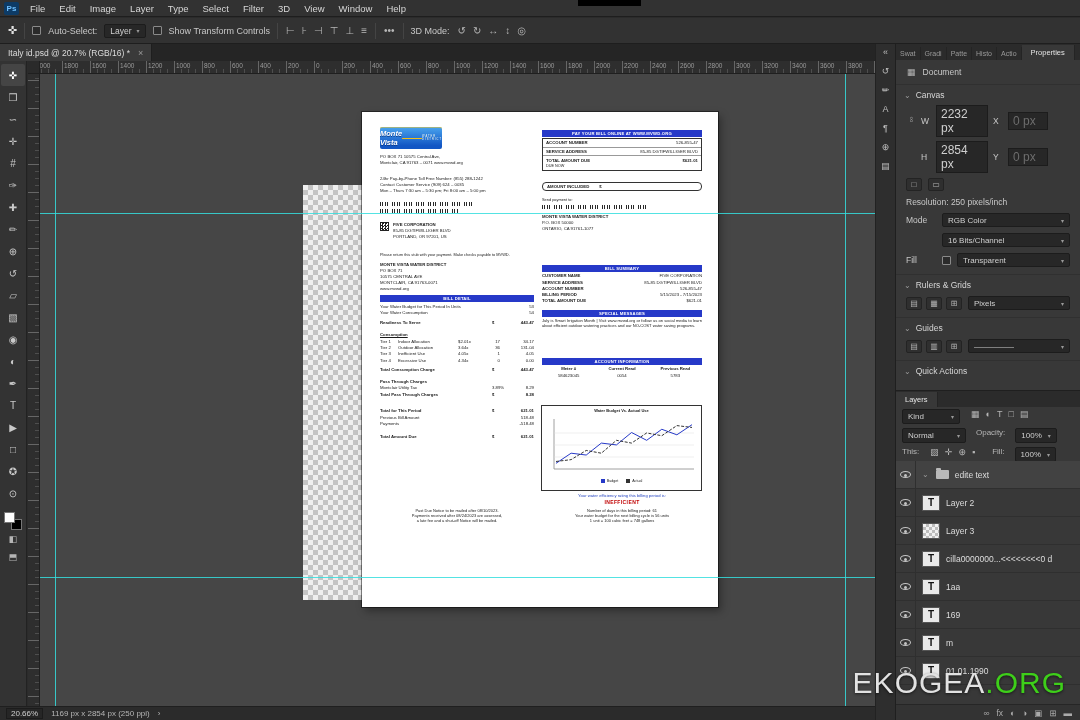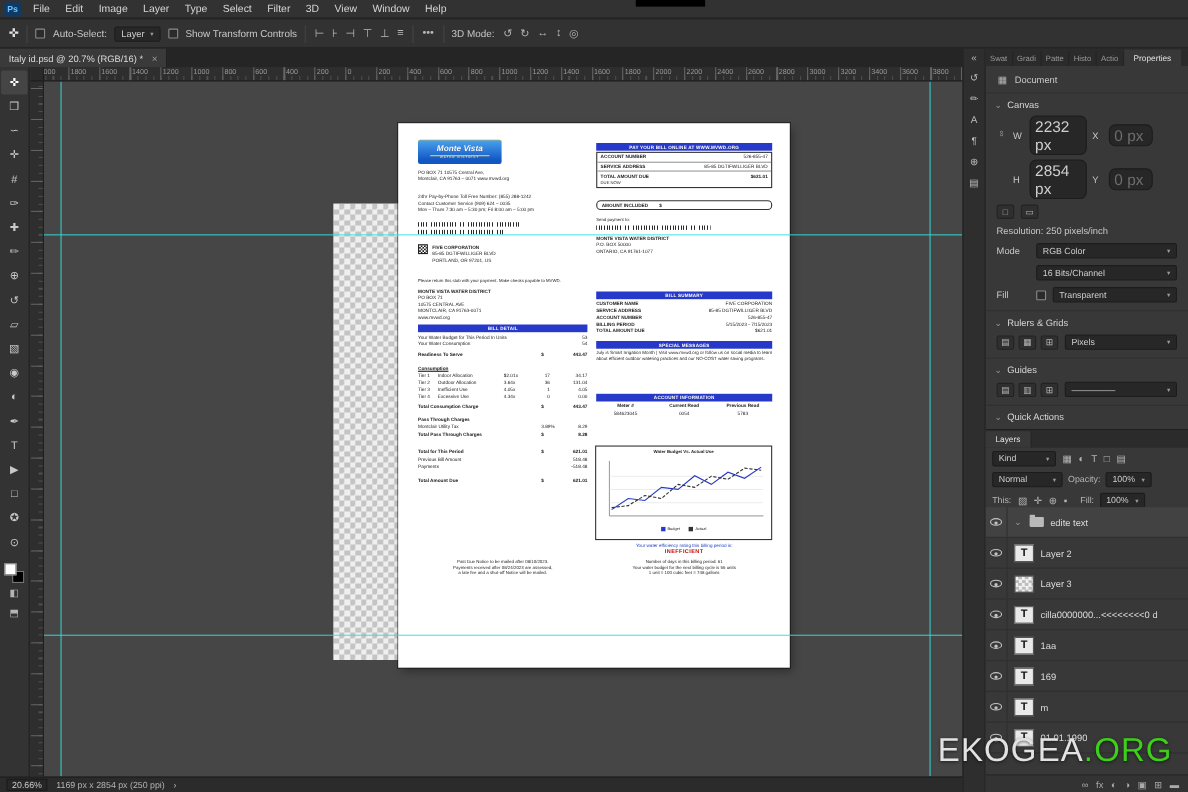--- a/index.html
+++ b/index.html
@@ -57,22 +57,22 @@
   .guide{position:absolute;background:#35dede;opacity:.85;z-index:6}
   .guide.h{left:12px;right:0;height:1px}
   .guide.v{top:13px;bottom:0;width:1px}
 
   
   .page{position:absolute;left:334px;top:51px;width:356px;height:495px;background:#fff;z-index:2;overflow:hidden;
     color:#1a1a1a;font-size:4.3px;line-height:1.25;box-shadow:0 0 0 1px rgba(0,0,0,.45),3px 4px 8px rgba(0,0,0,.35)}
   .abs{position:absolute}
   .bluebar{position:absolute;background:#2639c8;color:#fff;font-weight:bold;font-size:4.2px;
     display:flex;align-items:center;justify-content:center;height:6.5px;letter-spacing:.2px}
-  .logo{position:absolute;left:18px;top:15px;width:76px;height:22px;border-radius:2px;
-    background:linear-gradient(180deg,#4aa4ee 0%,#1256c4 85%);display:flex;flex-direction:column;
+  .logo{position:absolute;left:18px;top:15px;width:62px;height:22px;border-radius:2px;
+    background:linear-gradient(180deg,#4aa4ee 0%,#1256c4 85%);display:flex;flex-direction:row;
     align-items:center;justify-content:center;box-shadow:0 .5px 0 #f2c11c inset}
   .logo .nm{color:#fff;font-style:italic;font-weight:bold;font-size:7.5px;text-shadow:0 .5px .5px #0b3c8c}
   .logo .sb{color:#ffe;font-size;2.6px;font-size:2.6px;letter-spacing:1px}
   .logo .wave{width:54px;height:1.5px;background:#f2c11c;margin-top:1px;border-radius:1px}
   .barcode{background:repeating-linear-gradient(90deg,#2a2a2a 0 .8px,transparent .8px 2.4px)}
   .qr{width:9px;height:9px;background-image:conic-gradient(#222 25%,#fff 0 50%,#222 0 75%,#fff 0);background-size:3px 3px;border:.5px solid #222}
   .lr{position:absolute;left:18px;width:154px;display:flex;justify-content:space-between}
   .money{position:absolute;left:18px;width:154px;display:flex}
   .money .ml{flex:1}
   .money .mc{width:14px;text-align:left}
@@ -103,34 +103,34 @@
     display:flex;flex-direction:column;align-items:center;padding-top:3px;gap:9px;z-index:40}
   .strip-icon{color:#bdbdbd;font-size:9px}
   .panels{position:absolute;right:0;top:44px;width:185px;bottom:0;background:#383838;border-left:1px solid #1f1f1f;z-index:40}
   .panel-tabs{background:#2b2b2b;height:16px;display:flex;align-items:flex-end;overflow:hidden}
   .ptab{font-size:7px;color:#9a9a9a;padding:3px 4px 3px 4px;border-right:1px solid #242424;white-space:nowrap}
   .ptab.active{background:#383838;color:#e3e3e3;font-size:7.5px;padding:3px 9px}
   .props{position:absolute;left:0;right:0;top:16px;height:330px;overflow:hidden;font-size:8.5px;color:#c8c8c8;padding:4px 0}
   .prow{display:flex;align-items:center;gap:6px;padding:3px 10px}
   .sec-h{display:flex;align-items:center;gap:5px;padding:5px 8px 3px 8px;color:#d6d6d6;border-top:1px solid #303030;margin-top:4px}
   .chev{color:#9a9a9a;font-size:8px}
-  .field{background:#272727;border:1px solid #1c1c1c;border-radius:6px;color:#cfcfcf;padding:1px 4px;font-size:14px;
+  .field{background:#272727;border:1px solid #1c1c1c;border-radius:0;color:#cfcfcf;padding:1px 4px;font-size:12px;
     display:inline-flex;align-items:center;justify-content:space-between;min-height:13px}
   .dim{color:#6d6d6d}
   .grid2{display:grid;grid-template-columns:10px 10px 52px 10px 40px;gap:4px 5px;align-items:center;padding:2px 10px}
   .chain{color:#8f8f8f;font-size:8px;transform:rotate(90deg)}
   .pbtn{width:16px;height:13px;background:#2f2f2f;border:1px solid #232323;border-radius:2px;color:#b5b5b5;
     font-size:8px;display:inline-flex;align-items:center;justify-content:center}
   .sel{background:#272727;border:1px solid #1c1c1c;border-radius:2px;color:#cfcfcf;padding:1px 5px;font-size:8px;
     display:inline-flex;align-items:center;justify-content:space-between;gap:6px;min-height:14px}
   .sel .caret{font-size:6px;color:#999}
 
   .layers-panel{position:absolute;left:0;right:0;top:346px;bottom:0;background:#383838;border-top:1px solid #1f1f1f}
   .lp-tabs{background:#2b2b2b;height:16px;display:flex;align-items:flex-end}
-  .lp-row{display:flex;align-items:center;gap:5px;padding:2px 6px;height:19px}
+  .lp-row{display:flex;gap:10px;padding:2px 6px;height:19px}
   .l-icon{color:#b5b5b5;font-size:9px;padding:0 1px}
   .layer-list{position:absolute;left:0;right:0;top:70px;bottom:16px;overflow:hidden}
   .layer{display:flex;align-items:center;height:28px;border-bottom:1px solid #2f2f2f;gap:6px;padding-right:4px}
   .layer.selected{background:#424242}
   .eye-cell{width:20px;align-self:stretch;border-right:1px solid #2f2f2f;display:flex;align-items:center;justify-content:center}
   .eye{width:11px;height:7px;border:1px solid #c4c4c4;border-radius:50%;position:relative}
   .eye::after{content:"";position:absolute;left:3px;top:1.5px;width:3px;height:3px;background:#c4c4c4;border-radius:50%}
   .thumb-t{width:18px;height:16px;background:#e9e9e9;color:#111;font-size:10px;font-weight:bold;
     display:flex;align-items:center;justify-content:center;border:1px solid #555}
   .thumb-px{width:18px;height:16px;border:1px solid #555;

